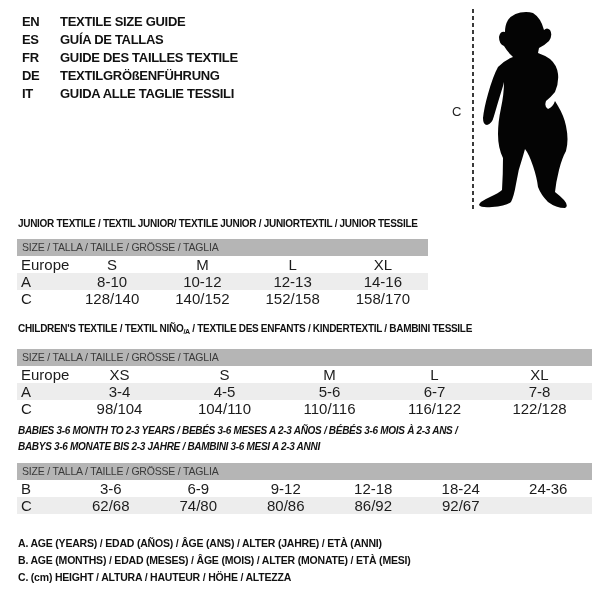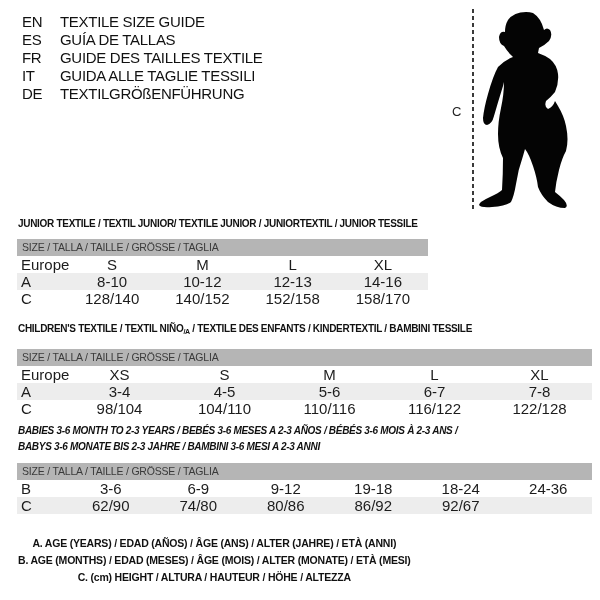--- a/index.html
+++ b/index.html
@@ -6,21 +6,21 @@
   html, body { background: #fff; }
   body { font-family: "Liberation Sans", sans-serif; color: #1a1a1a; }
   .page {
     position: relative; width: 600px; height: 600px;
     background: #ffffff; overflow: hidden;
   }
 
   
   .lang-block { position: absolute; left: 22px; top: 13px; }
   .lang-row { display: grid; grid-template-columns: 38px auto; line-height: 18px; }
-  .lang-row span { font-size: 15px; font-weight: 400; letter-spacing: -0.3px; color: #111; white-space: nowrap; }
+  .lang-row span { font-size: 13px; font-weight: 700; letter-spacing: -0.3px; color: #111; white-space: nowrap; }
 
   
   .dash-line {
     position: absolute; left: 472px; top: 9px; width: 2px; height: 202px;
     background: repeating-linear-gradient(to bottom, #3a3a3a 0 4px, transparent 4px 7px);
   }
   .height-label {
     position: absolute; left: 452px; top: 104px;
     font-size: 13px; font-weight: 400; color: #222;
   }
@@ -44,21 +44,21 @@
   .tbl-row { display: grid; height: 17px; line-height: 17px; font-size: 15px; color: #1c1c1c; }
   .tbl-row.shaded { background: #ededed; }
   .t4 { grid-template-columns: 50px repeat(4, 1fr); }
   .t5 { grid-template-columns: 50px repeat(5, 1fr); }
   .t6 { grid-template-columns: 50px repeat(6, 1fr); }
   .lbl { text-align: left; padding-left: 4px; }
   .val { text-align: center; }
   .w1 { width: 411px; } .w2 { width: 575px; }
 
   
-  .footnotes { position: absolute; left: 18px; top: 535px; text-align: center; }
+  .footnotes { position: absolute; left: 18px; top: 535px; }
   .footnote { font-size: 10.5px; font-weight: 700; letter-spacing: -0.2px; line-height: 17px; color: #111; white-space: nowrap; }
 </style>
 </head>
 <body>
 
 <div class="page">
 
   <div class="lang-block">
     <div class="lang-row">
       <span>EN</span>
@@ -66,26 +66,26 @@
     </div>
     <div class="lang-row">
       <span>ES</span>
       <span>GUÍA DE TALLAS</span>
     </div>
     <div class="lang-row">
       <span>FR</span>
       <span>GUIDE DES TAILLES TEXTILE</span>
     </div>
     <div class="lang-row">
+      <span>DE</span>
+      <span>TEXTILGRÖßENFÜHRUNG</span>
+    </div>
+    <div class="lang-row">
       <span>IT</span>
       <span>GUIDA ALLE TAGLIE TESSILI</span>
-    </div>
-    <div class="lang-row">
-      <span>DE</span>
-      <span>TEXTILGRÖßENFÜHRUNG</span>
     </div>
   </div>
 
   <div class="dash-line"></div>
   <div class="height-label">C</div>
   <svg class="baby-svg" viewBox="0 0 122 206" aria-hidden="true">
     <path fill="#040404" d="
       M48 6 Q36 6 30 14 Q27 19 27 26 Q22 25 21 31 Q21 38 26 40 Q29 45 33 49 L35 51
       Q27 54 20 61 Q15 70 10 88 Q6 102 5 112 Q5 119 9 119 Q14 118 16 110 Q20 96 25 80 L26 76
       Q26 88 23 102 Q20 116 20 128 Q20 142 25 152 Q25 168 24 184
@@ -158,27 +158,27 @@
     <div>BABIES 3-6 MONTH TO 2-3 YEARS / BEBÉS 3-6 MESES A 2-3 AÑOS / BÉBÉS 3-6 MOIS À 2-3 ANS /</div>
     <div>BABYS 3-6 MONATE BIS 2-3 JAHRE / BAMBINI 3-6 MESI A 2-3 ANNI</div>
   </div>
   <div class="size-table w2" style="top:463px">
     <div class="tbl-header">SIZE / TALLA / TAILLE / GRÖSSE / TAGLIA</div>
     <div class="tbl-row t6">
       <span class="lbl">B</span>
       <span class="val">3-6</span>
       <span class="val">6-9</span>
       <span class="val">9-12</span>
-      <span class="val">19-18</span>
+      <span class="val">12-18</span>
       <span class="val">18-24</span>
       <span class="val">24-36</span>
     </div>
     <div class="tbl-row t6 shaded">
       <span class="lbl">C</span>
-      <span class="val">62/90</span>
+      <span class="val">62/68</span>
       <span class="val">74/80</span>
       <span class="val">80/86</span>
       <span class="val">86/92</span>
       <span class="val">92/67</span>
     </div>
   </div>
 
   <div class="footnotes">
     <div class="footnote">A. AGE (YEARS) / EDAD (AÑOS) / ÂGE (ANS) / ALTER (JAHRE) / ETÀ (ANNI)</div>
     <div class="footnote">B. AGE (MONTHS) / EDAD (MESES) / ÂGE (MOIS) / ALTER (MONATE) / ETÀ (MESI)</div>

